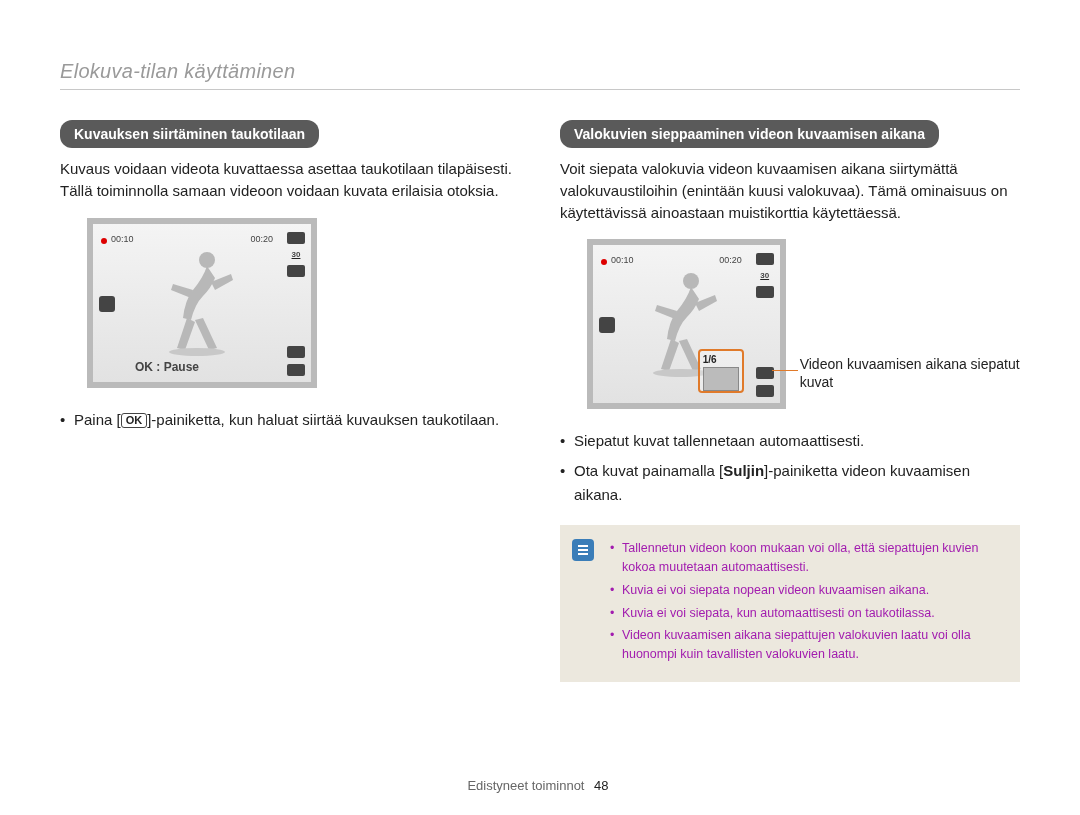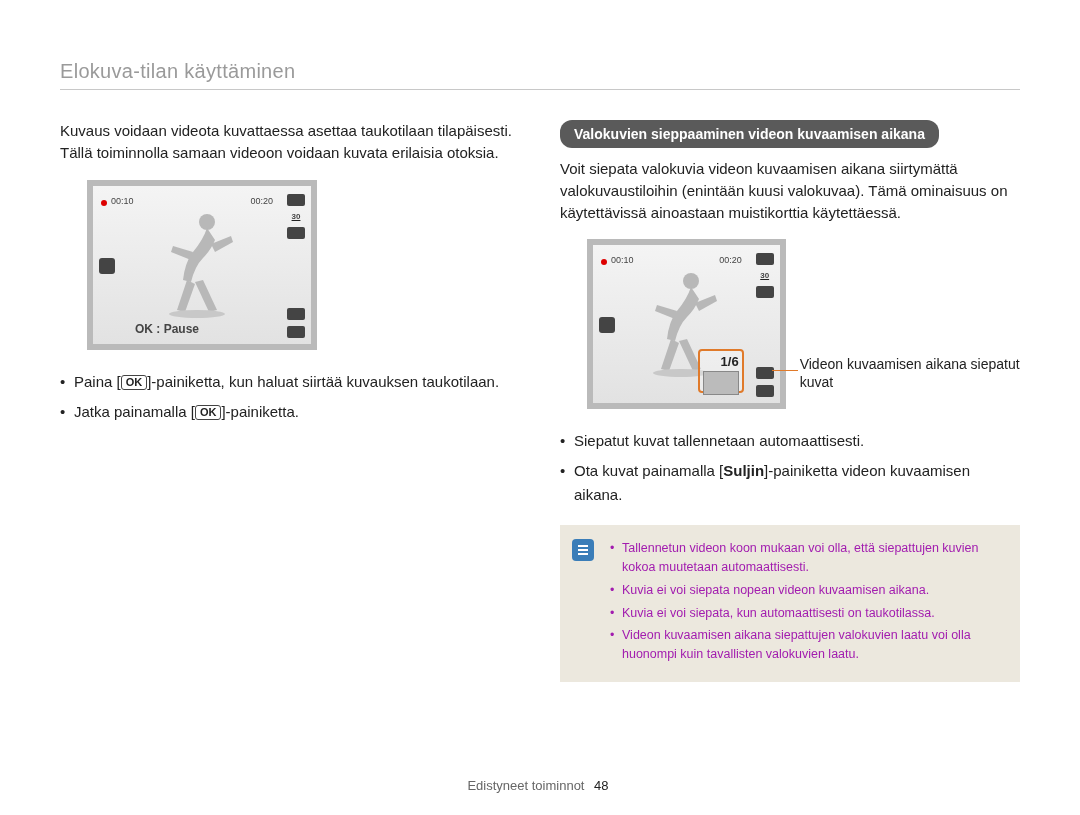--- a/index.html
+++ b/index.html
@@ -16,20 +16,21 @@
     padding: 60px 60px 40px 60px;
   }
   .page-title {
     font-size: 20px;
     font-weight: 300;
     color: #9a9a9a;
     border-bottom: 1px solid #c8c8c8;
     padding-bottom: 6px;
     margin-bottom: 30px;
     letter-spacing: 0.3px;
+    font-style: italic;
   }
   .columns {
     display: flex;
     gap: 40px;
   }
   .col { flex: 1 1 0; }
   .pill-heading {
     display: inline-block;
     background: #5a5a5a;
     color: #fff;
@@ -131,23 +132,23 @@
     right: 36px;
     bottom: 10px;
     width: 46px;
     height: 44px;
     border: 2px solid #e07a2a;
     border-radius: 4px;
     padding: 3px;
     background: rgba(255,255,255,0.3);
   }
   .capture-box .count {
-    font-size: 13px;
+    font-size: 10px;
     font-weight: bold;
-    text-align: right;
+    text-align: left;
     color: #222;
     margin-bottom: 2px;
   }
   .capture-box .thumb {
     width: 100%; height: 24px;
     background: #bbb;
     border: 1px solid #888;
   }
   .callout {
     position: relative;
@@ -240,20 +241,21 @@
 </style>
 </head>
 <body>
 
 <div class="page">
   <div class="page-title">Elokuva-tilan käyttäminen</div>
 
   <div class="columns">
 
     <div class="col">
+      <div class="pill-heading">Kuvauksen siirtäminen taukotilaan</div>
       <p class="body-text">Kuvaus voidaan videota kuvattaessa asettaa taukotilaan tilapäisesti. Tällä toiminnolla samaan videoon voidaan kuvata erilaisia otoksia.</p>
 
       <div class="screen-wrap">
         <div class="screen">
           <span class="rec-dot"></span>
           <span class="time-left">00:10</span>
           <span class="time-right">00:20</span>
           <div class="right-icons">
             <span class="ic"></span>
             <span class="fps">30</span>
@@ -280,23 +282,20 @@
             </svg>
           </div>
           <div class="pause-label">OK : Pause</div>
         </div>
       </div>
 
       <ul class="instructions">
         <li>
           <span>Paina [</span><span class="ok-btn">OK</span><span>]-painiketta, kun haluat siirtää kuvauksen taukotilaan.</span>
         </li>
-        <li>
-          <span>Jatka painamalla [</span><span class="ok-btn">OK</span><span>]-painiketta.</span>
-        </li>
       </ul>
     </div>
 
     <div class="col">
       <div class="pill-heading">Valokuvien sieppaaminen videon kuvaamisen aikana</div>
       <p class="body-text">Voit siepata valokuvia videon kuvaamisen aikana siirtymättä valokuvaustiloihin (enintään kuusi valokuvaa). Tämä ominaisuus on käytettävissä ainoastaan muistikorttia käytettäessä.</p>
 
       <div class="screen-wrap">
         <div class="screen">
           <span class="rec-dot"></span>

